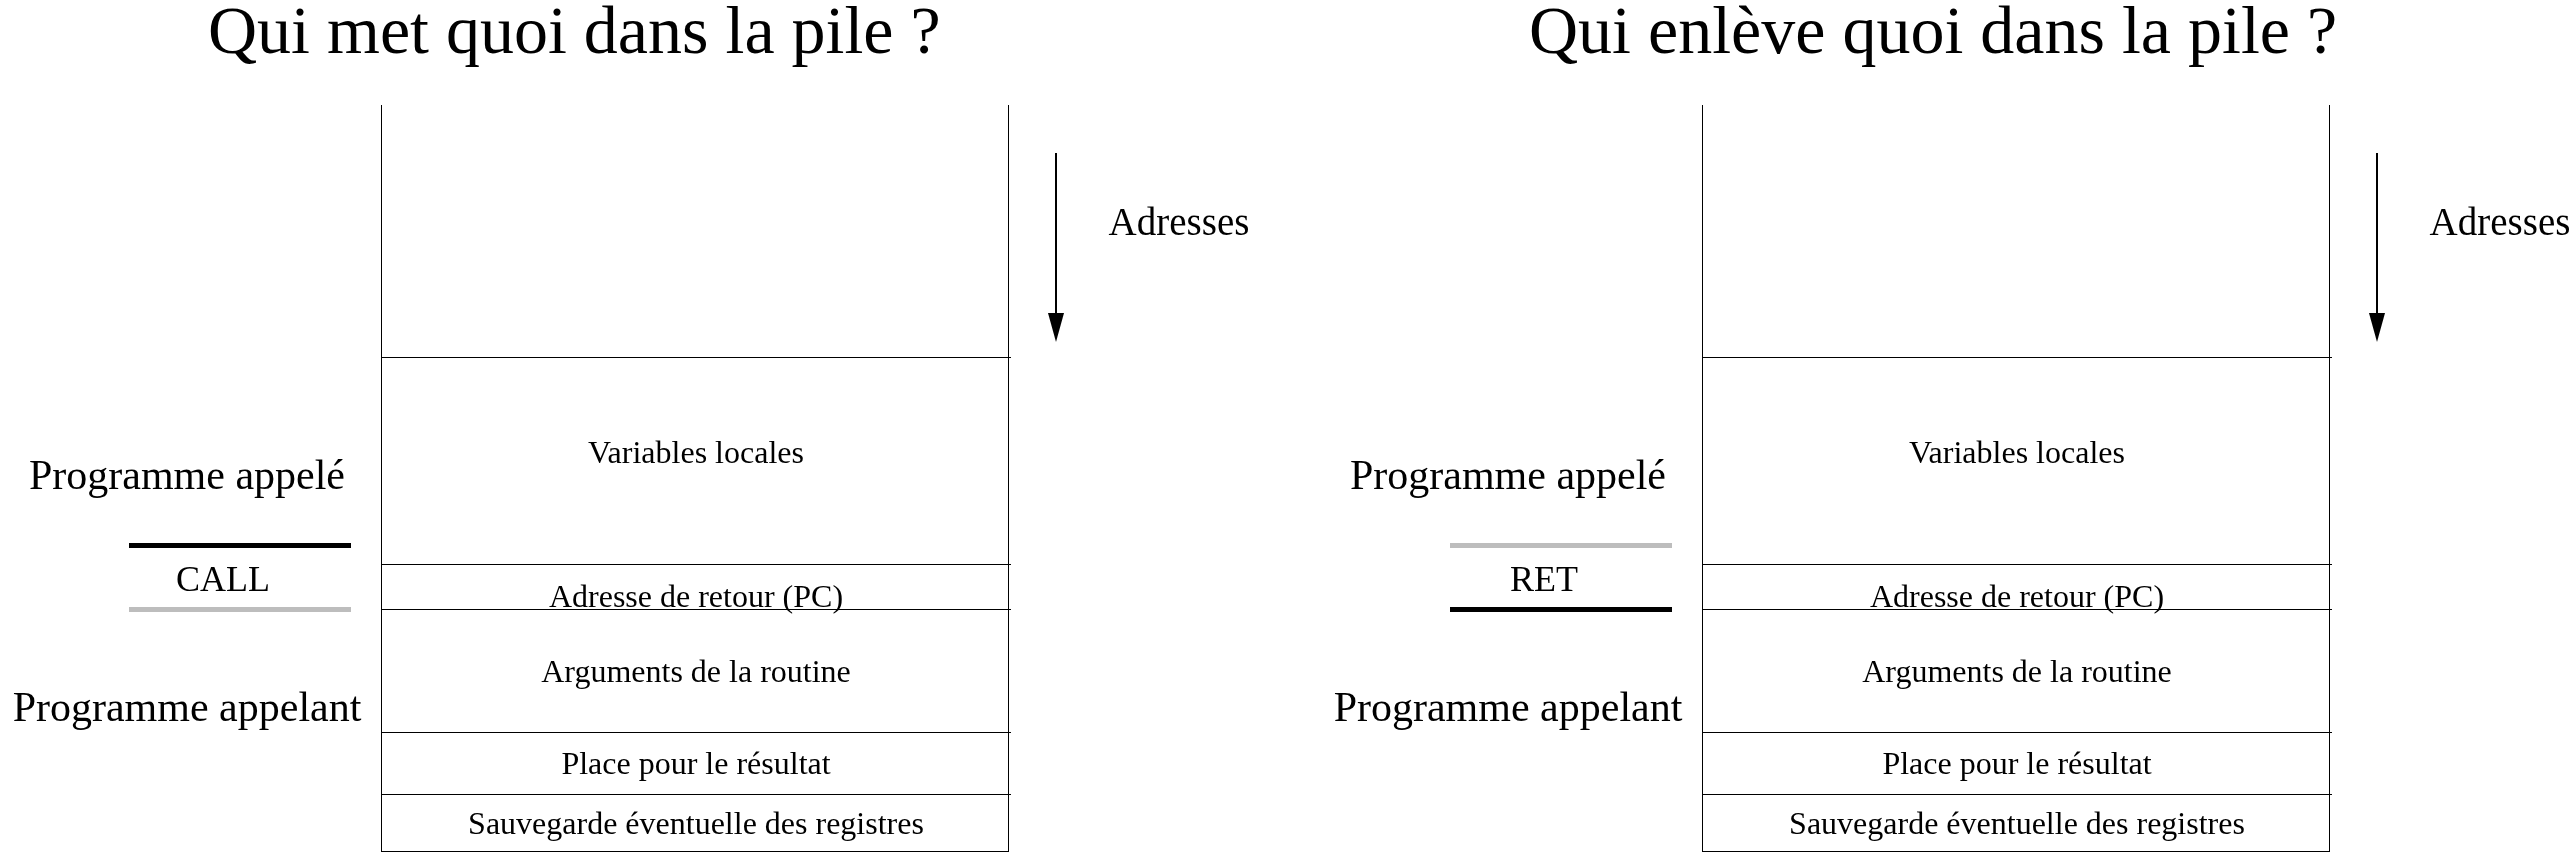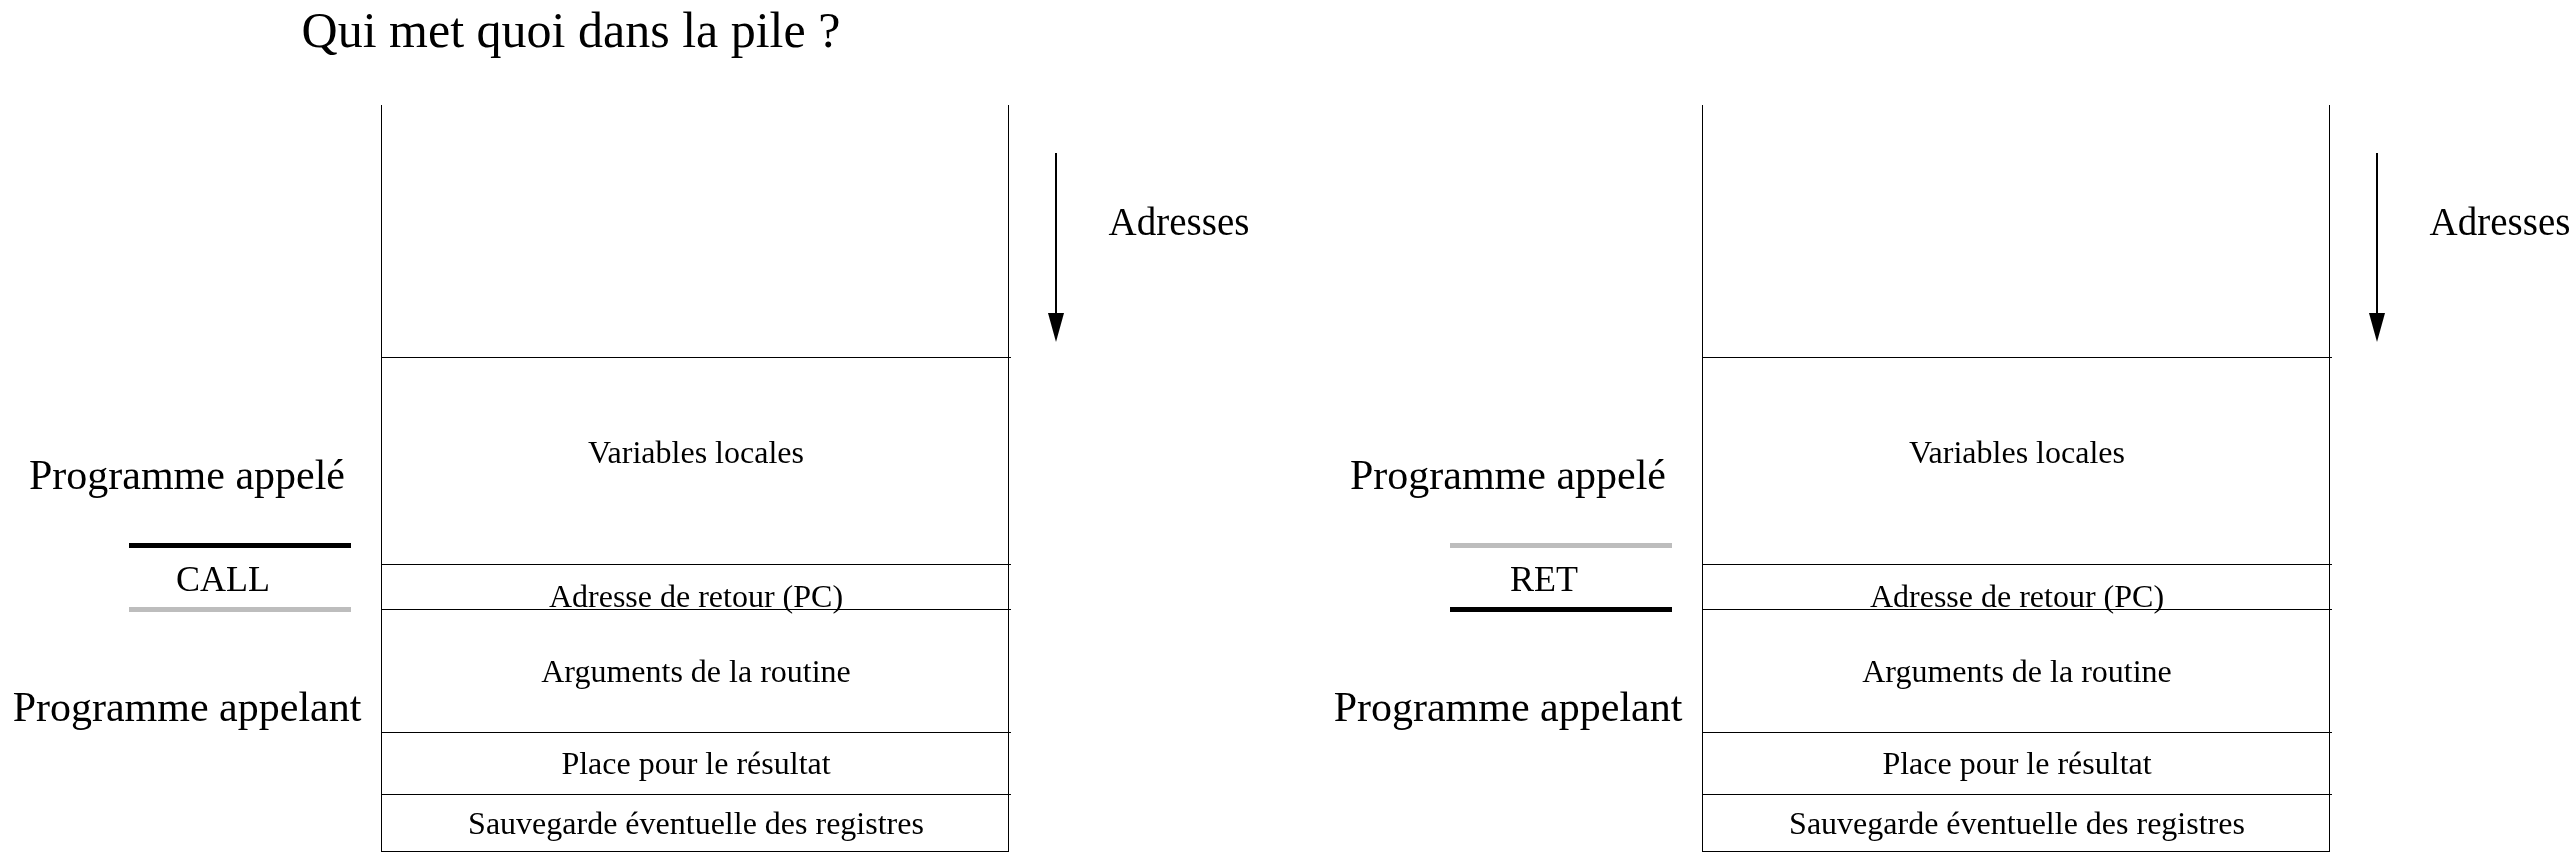--- a/index.html
+++ b/index.html
@@ -10,21 +10,21 @@
     font-family:"Liberation Serif","DejaVu Serif",serif;
     color:#000000;
     overflow:hidden;
   }
   .diagram{position:absolute;top:0;width:1255px;height:861px;}
   #diagram-call{left:0;}
   #diagram-ret{left:1321px;}
 
   .title{
     position:absolute;left:208px;top:0;width:726px;height:60px;
-    font-size:50px;line-height:60px;text-align:center;white-space:nowrap;
+    font-size:68px;line-height:60px;text-align:center;white-space:nowrap;
   }
 
   
   .stack{
     position:absolute;left:381px;top:105px;width:626px;height:746px;
     border-left:1.9px solid #000;border-right:1.9px solid #000;border-bottom:1.9px solid #000;
   }
   .row{
     position:absolute;left:381px;width:630px;
     box-sizing:border-box;border-top:1.9px solid #000;
@@ -98,20 +98,21 @@
     <div class="instr-line instr-line-above" style="background: rgb(0, 0, 0);"></div>
     <div class="instr-label">CALL</div>
     <div class="instr-line instr-line-below" style="background: rgb(189, 189, 189);"></div>
 
     <div class="arrow-line"></div>
     <div class="arrow-head"></div>
     <div class="arrow-label">Adresses</div>
   </div>
 
   <div class="diagram" id="diagram-ret">
+    <div class="title">Qui enlève quoi dans la pile ?</div>
 
     <div class="stack"></div>
     <div class="row row-0">
       <span>Variables locales</span>
     </div>
     <div class="row row-1">
       <span>Adresse de retour (PC)</span>
     </div>
     <div class="row row-2">
       <span>Arguments de la routine</span>

